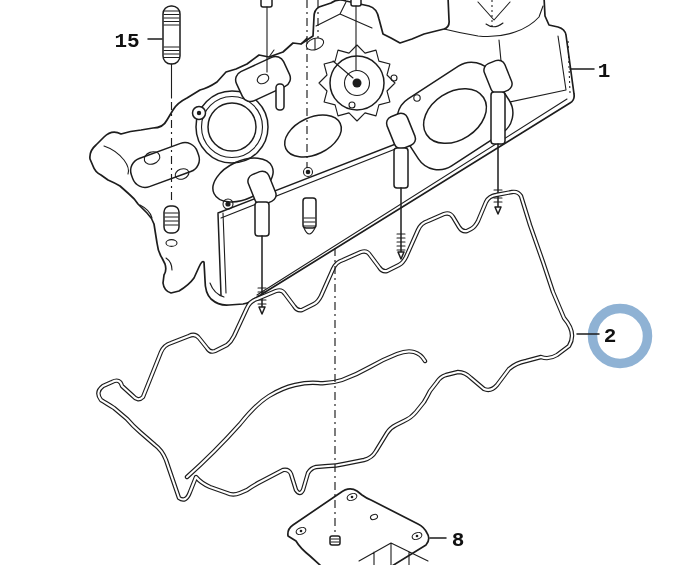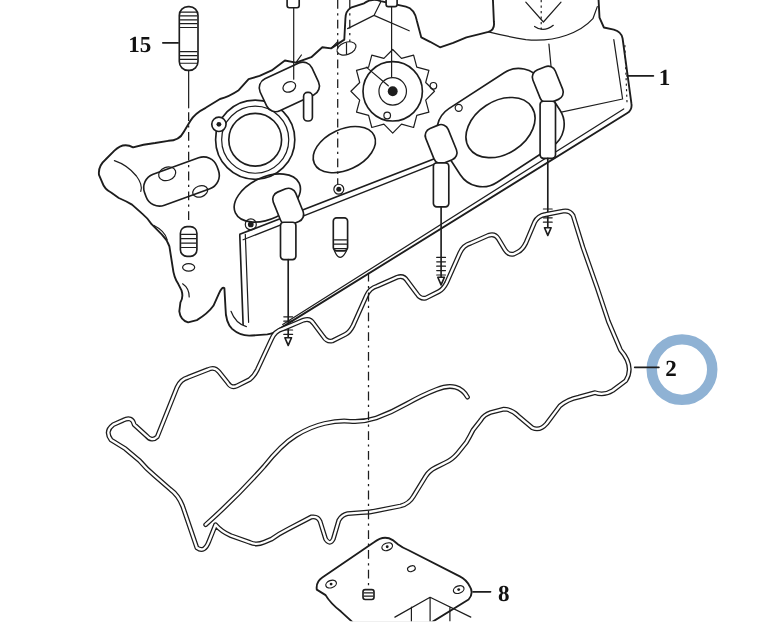--- a/index.html
+++ b/index.html
@@ -1,17 +1,17 @@
 <!DOCTYPE html>
 <html><head>
 <meta charset="utf-8">
 <style>
   html,body{margin:0;padding:0;background:#ffffff;}
   #stage{position:relative;width:690px;height:565px;background:#ffffff;overflow:hidden;
-         font-family:Liberation Serif, serif;}
+         font-family:Liberation Mono, monospace;}
   svg{position:absolute;left:0;top:0;}
   
   .o  {fill:#ffffff;stroke:#1d1d1d;stroke-width:1.7;stroke-linejoin:round;stroke-linecap:round;}
   .l  {fill:none;stroke:#1d1d1d;stroke-width:1.5;stroke-linejoin:round;stroke-linecap:round;}
   .t  {fill:none;stroke:#1d1d1d;stroke-width:1.1;stroke-linejoin:round;stroke-linecap:round;}
   .fw {fill:#ffffff;stroke:#1d1d1d;stroke-width:1.5;stroke-linejoin:round;}
   .dk {fill:#1d1d1d;stroke:none;}
   .g1 {fill:none;stroke:#1d1d1d;stroke-width:4.4;stroke-linejoin:round;stroke-linecap:round;}
   .g2 {fill:none;stroke:#ffffff;stroke-width:2.1;stroke-linejoin:round;stroke-linecap:round;}
   .dd {fill:none;stroke:#1d1d1d;stroke-width:1.15;stroke-dasharray:8 4 2 4;}

